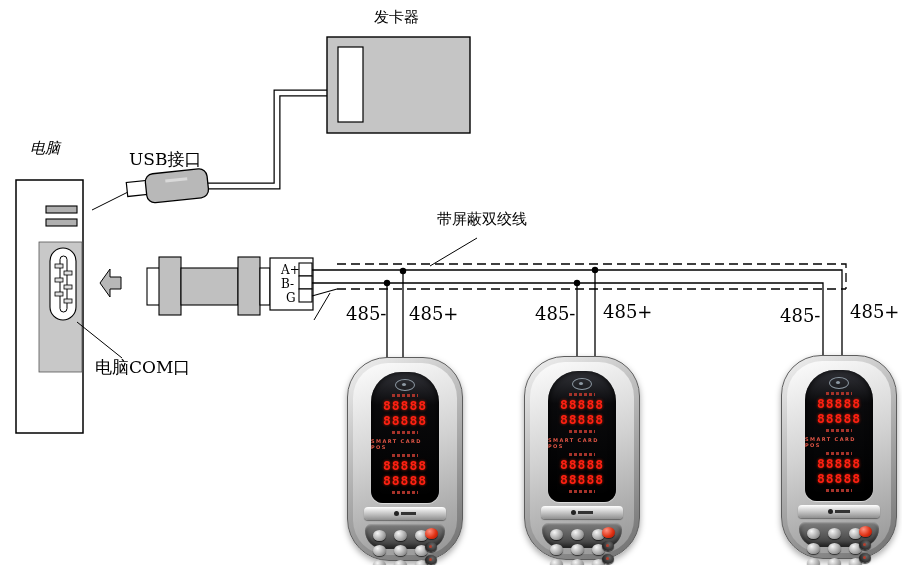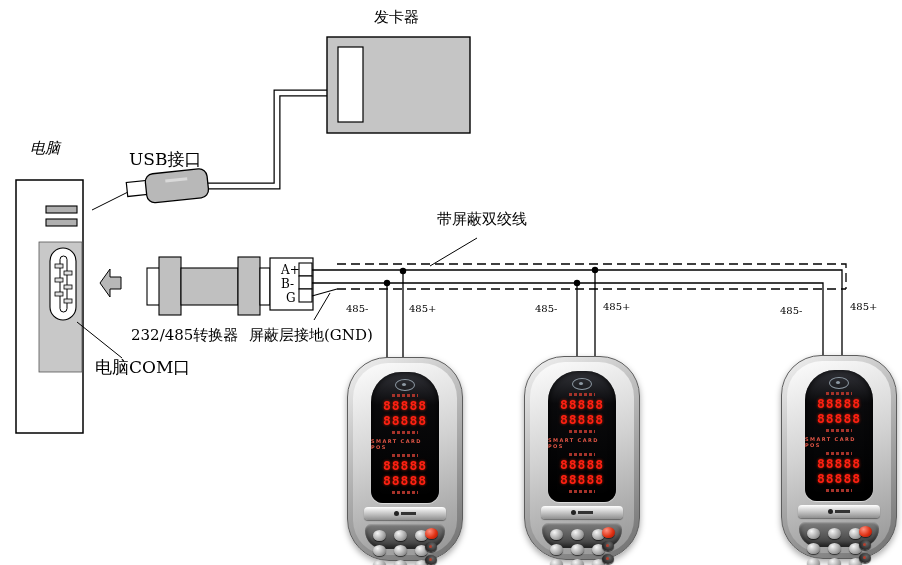--- a/index.html
+++ b/index.html
@@ -3,21 +3,21 @@
 <meta charset="utf-8">
 <style>
   html,body{margin:0;padding:0;background:#fff;}
   .canvas{position:relative;width:902px;height:565px;background:#fff;overflow:hidden;
           font-family:"DejaVu Serif","Liberation Serif",serif;}
   .wires-svg{position:absolute;left:0;top:0;z-index:1;}
   .lbl{position:absolute;color:#000;white-space:nowrap;z-index:3;
        font-family:"DejaVu Serif","Liberation Serif",serif;}
   .lbl-lg{font-size:15px;}
   .lbl-md{font-size:17px;}
-  .lbl-sm{font-size:10px;}
+  .lbl-sm{font-size:18px;}
   .lbl-pin{font-size:12px;}
 
   
   .pos-device{position:absolute;width:116px;height:204px;z-index:2;}
   .dev-rim{position:absolute;inset:0;border-radius:40px 40px 42px 42px;
            background:linear-gradient(145deg,#f2f2f2 0%,#b9b9b9 40%,#6f6f6f 100%);
            border:1px solid #5d5d5d;box-shadow:0 3px 6px rgba(0,0,0,0.35);}
   .dev-face{position:absolute;inset:5px;border-radius:35px;
             background:linear-gradient(160deg,#fdfdfd 0%,#d2d2d2 45%,#949494 100%);}
   .dev-display{position:absolute;left:18px;right:18px;top:9px;height:131px;
@@ -144,22 +144,20 @@
       <circle cx="403" cy="271" r="3.2" fill="#000"></circle>
       <circle cx="577" cy="283" r="3.2" fill="#000"></circle>
       <circle cx="595" cy="270" r="3.2" fill="#000"></circle>
     </g>
   </svg>
 
   <span class="lbl lbl-lg" style="left:374px;top:8px;">发卡器</span>
   <span class="lbl lbl-lg" style="left:30px;top:139px;font-style:italic;">电脑</span>
   <span class="lbl lbl-md" style="left:129px;top:148px;">USB接口</span>
   <span class="lbl lbl-lg" style="left:437px;top:210px;text-align:center;">带屏蔽双绞线</span>
-  <span class="lbl lbl-lg" style="left:131px;top:326px;">232/485转换器</span>
-  <span class="lbl lbl-lg" style="left:249px;top:326px;">屏蔽层接地(GND)</span>
   <span class="lbl lbl-md" style="left:95px;top:356px;">电脑COM口</span>
 
   <span class="lbl lbl-pin" style="left:281px;top:263px;">A+</span>
   <span class="lbl lbl-pin" style="left:281px;top:277px;">B-</span>
   <span class="lbl lbl-pin" style="left:286px;top:291px;">G</span>
 
   <span class="lbl lbl-sm" style="left:346px;top:303px;">485-</span>
   <span class="lbl lbl-sm" style="left:409px;top:303px;">485+</span>
   <span class="lbl lbl-sm" style="left:535px;top:303px;">485-</span>
   <span class="lbl lbl-sm" style="left:603px;top:301px;">485+</span>

